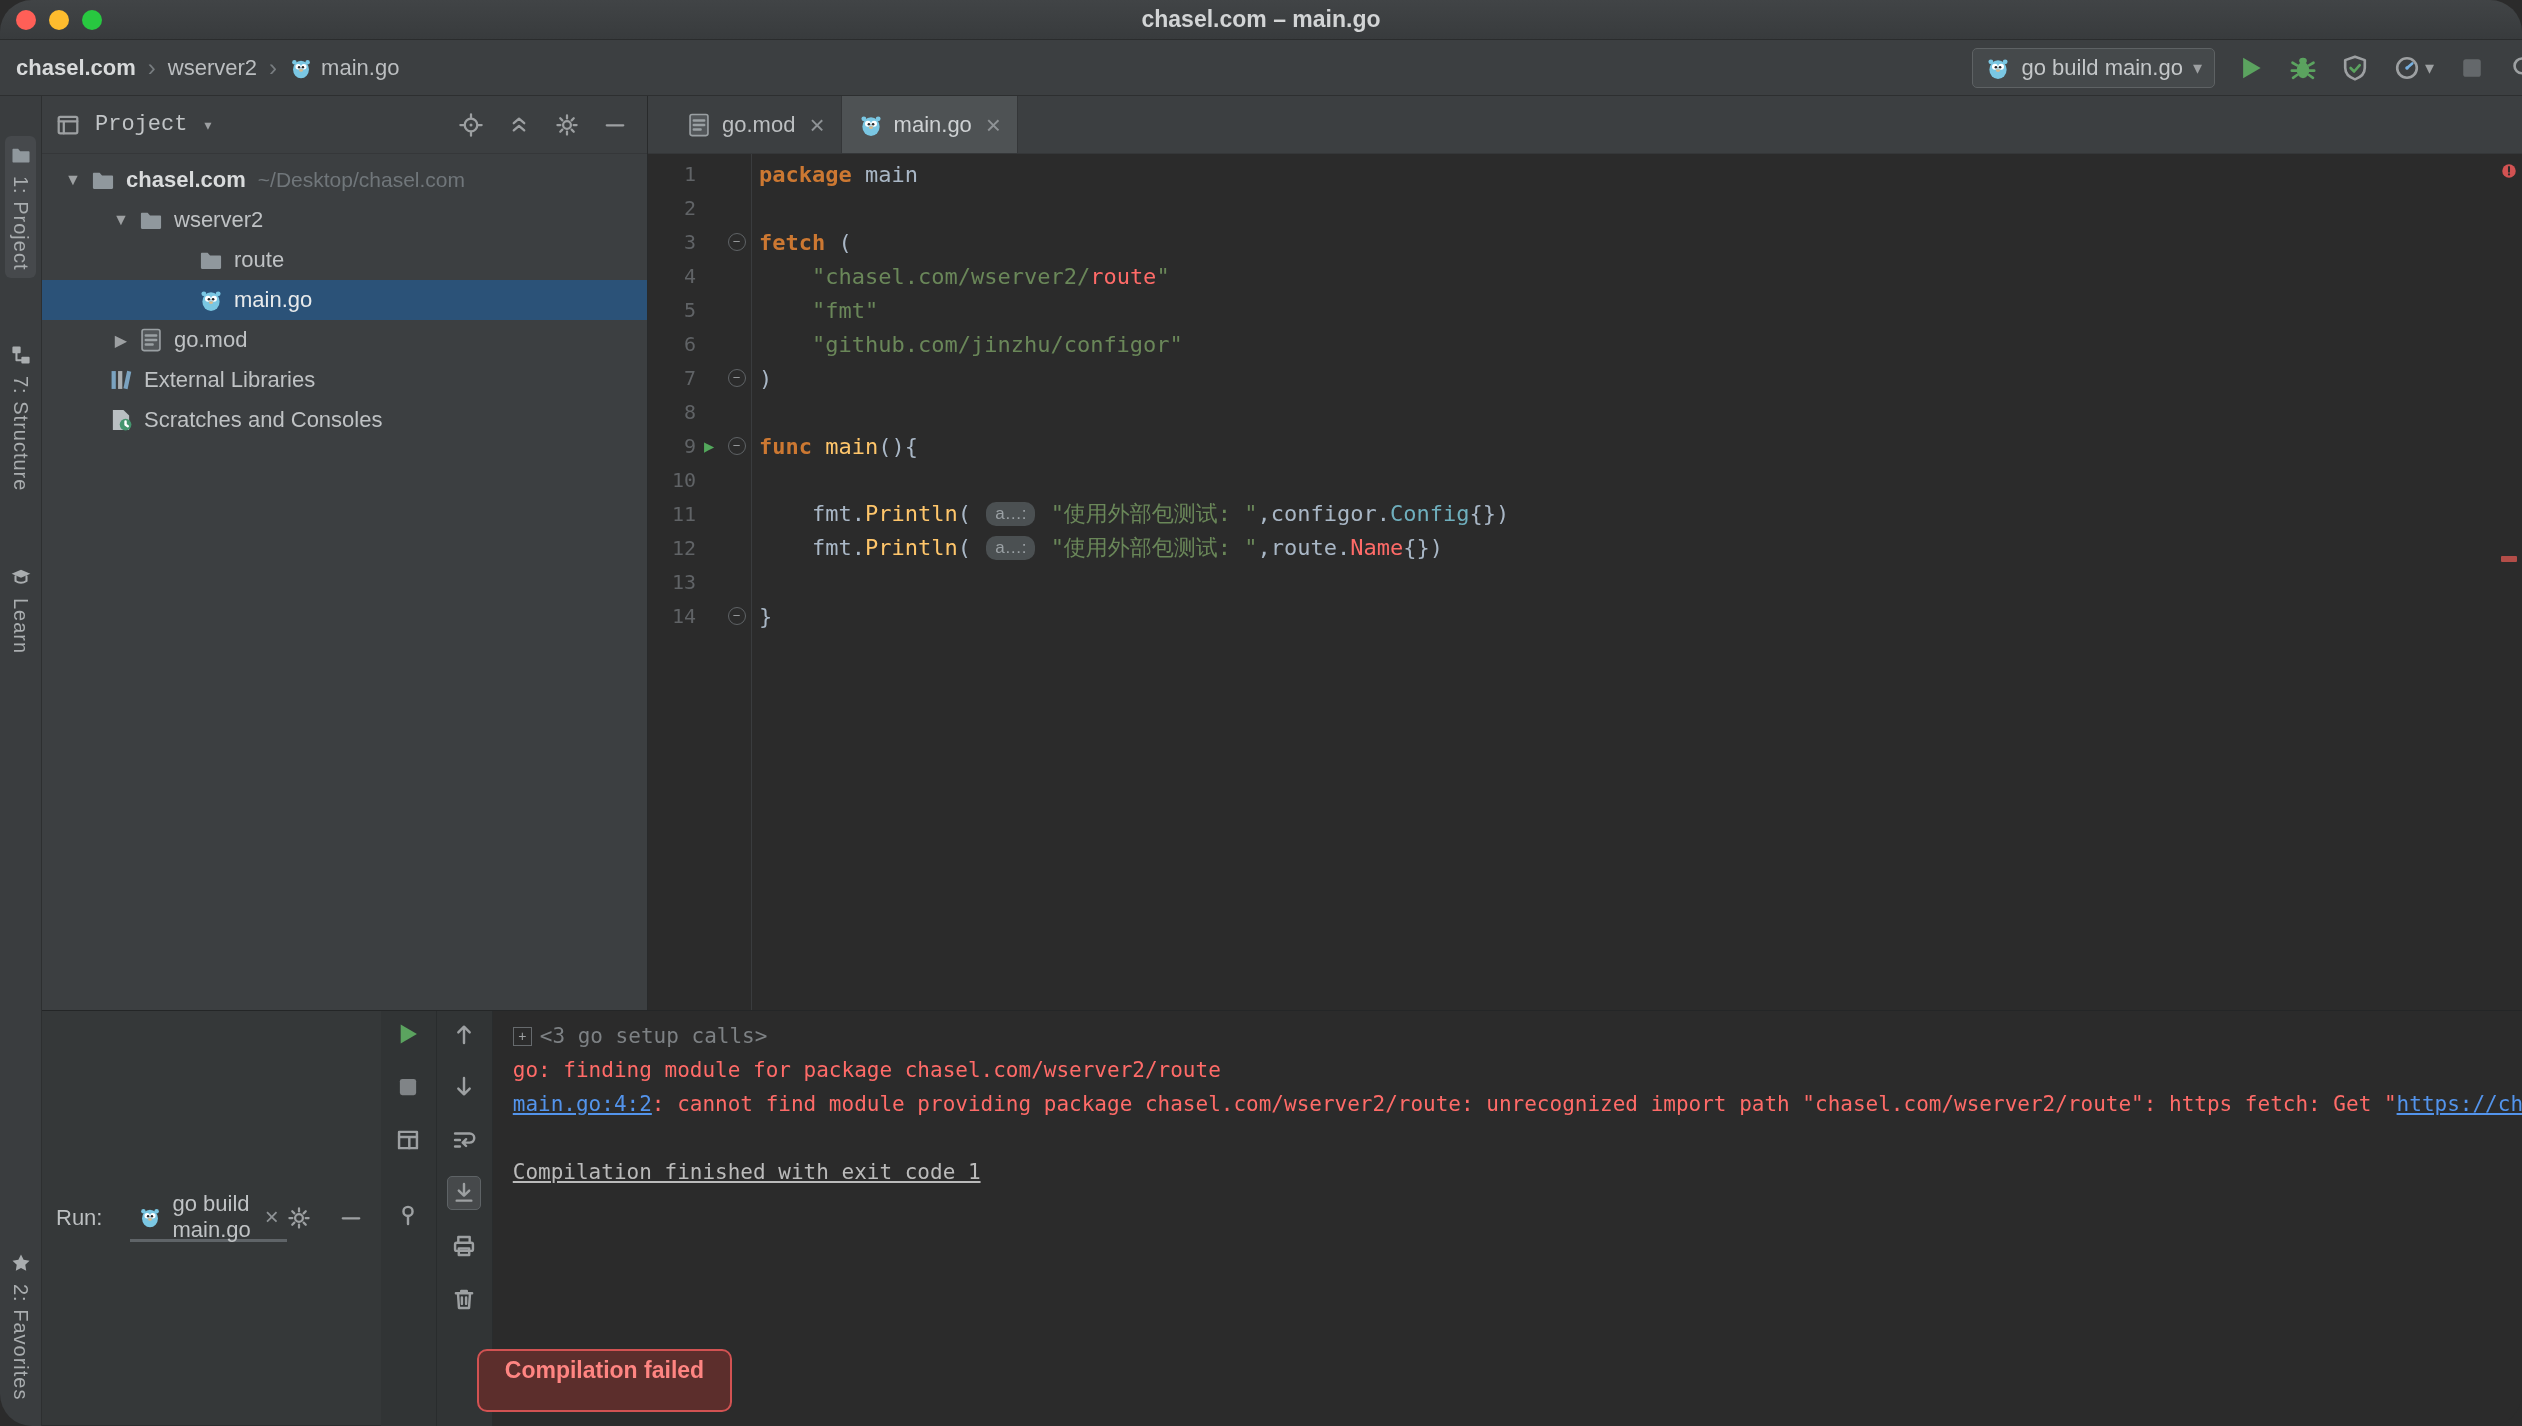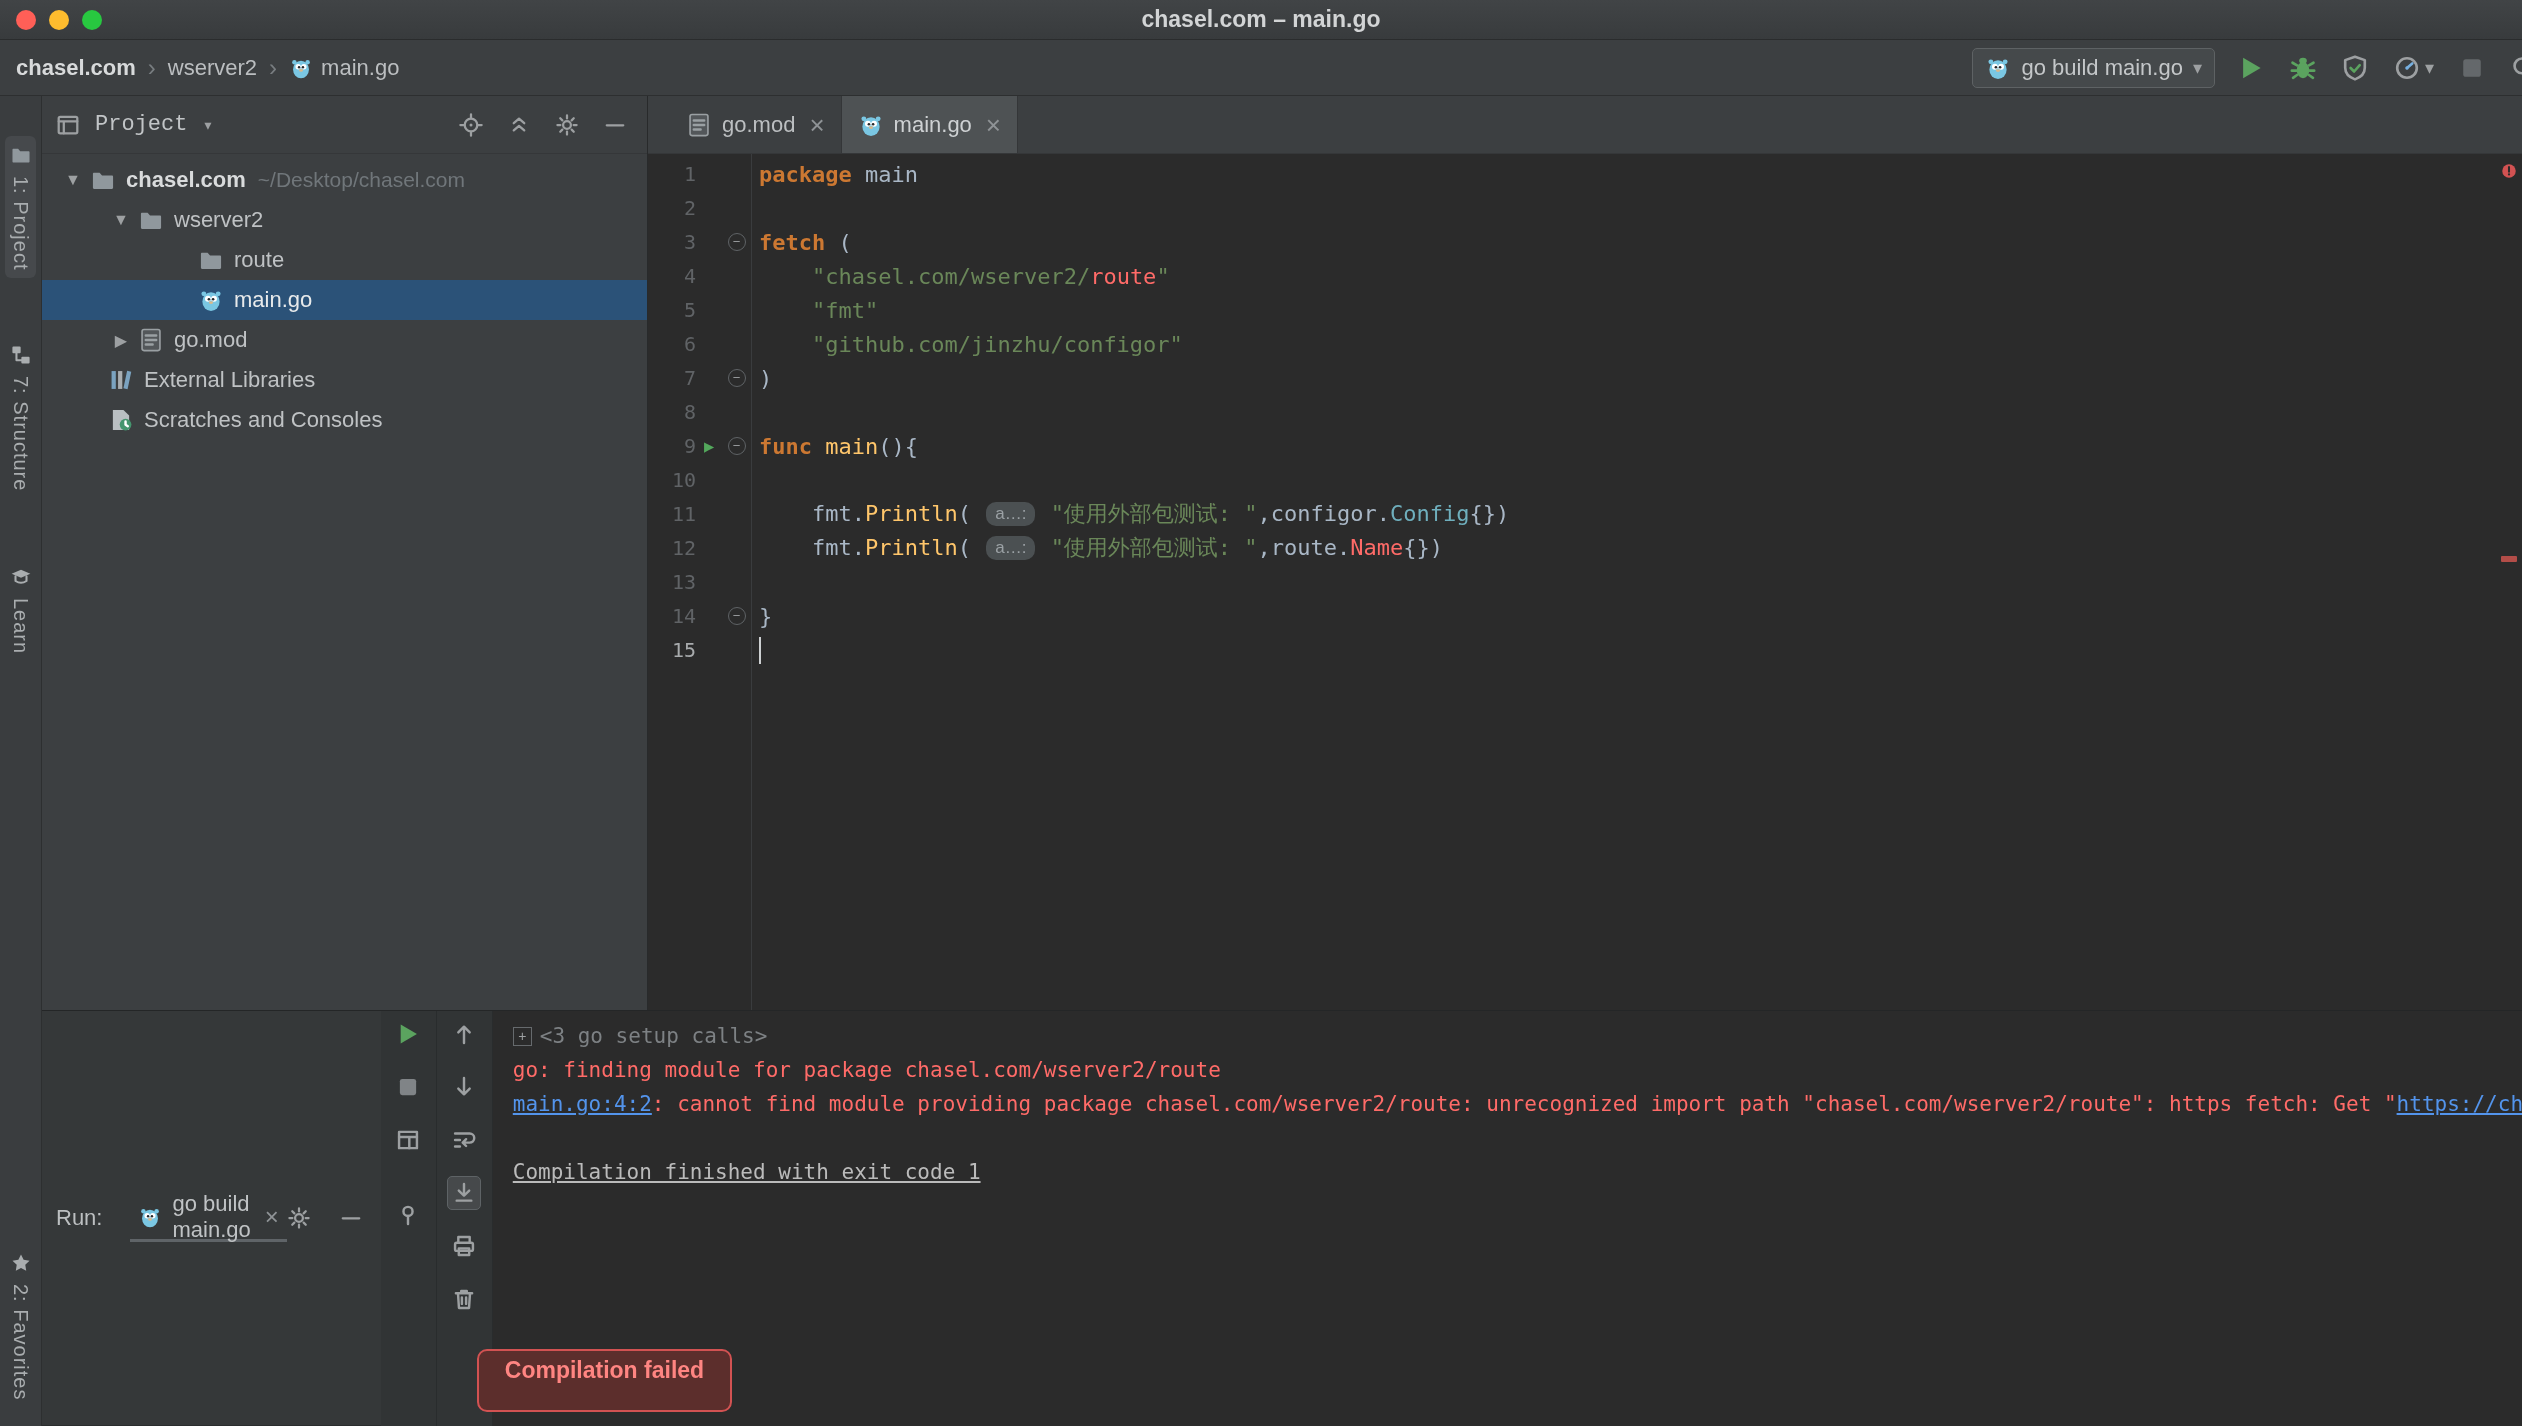--- a/index.html
+++ b/index.html
@@ -1,18 +1,18 @@
 <!DOCTYPE html>
 <html><head>
 <meta charset="utf-8">
 <style>
   *{margin:0;padding:0;box-sizing:border-box;}
   html,body{width:2522px;height:1426px;overflow:hidden;background:#2b2b2b;
     font-family:"Liberation Sans",sans-serif;}
-  .window{width:2522px;height:1426px;display:flex;flex-direction:column;overflow:hidden;position:relative;}
+  .window{width:2522px;height:1426px;display:flex;flex-direction:column;overflow:hidden;position:relative;border-radius:32px;}
   .icon{display:inline-flex;align-items:center;justify-content:center;flex:none;}
   .icon svg{width:100%;height:100%;display:block;}
 
   
   .titlebar{flex:0 0 40px;background:linear-gradient(#414446,#383b3d);border-bottom:1px solid #2a2c2d;
     display:flex;align-items:center;position:relative;}
   .traffic{display:flex;gap:13px;margin-left:16px;z-index:2;}
   .tl{width:20px;height:20px;border-radius:50%;}
   .tl.red{background:#ff5f57}.tl.yellow{background:#febc2e}.tl.green{background:#28c840}
   .wtitle{position:absolute;left:0;right:0;text-align:center;font-size:23px;font-weight:bold;color:#d2d4d5;}
@@ -520,26 +520,20 @@
                   <span class="code"></span>
                 </div>
                 <div class="eline">
                   <span class="ln">14</span>
                   <span class="gmark"></span>
                   <span class="fmark">
                     <span class="foldc">−</span>
                   </span>
                   <span class="code"><span class="s-def">}</span></span>
                 </div>
-                <div class="eline">
-                  <span class="ln cur">15</span>
-                  <span class="gmark"></span>
-                  <span class="fmark"></span>
-                  <span class="code"><span class="cursor"></span></span>
-                </div>
               </div>
             <div class="estripe" id="estripe">
                 <span class="icon ebadge" style="width: 18px; height: 18px;">
                   <svg viewBox="0 0 16 16">
                     <circle cx="8" cy="8" r="6" fill="#d25252"></circle>
                     <path d="M8 4.5v4.2" stroke="#2b2b2b" stroke-width="1.8" stroke-linecap="round"></path>
                     <circle cx="8" cy="11" r="1" fill="#2b2b2b"></circle>
                   </svg>
                 </span>
                 <div class="emark" style="top: 47%;"></div>

